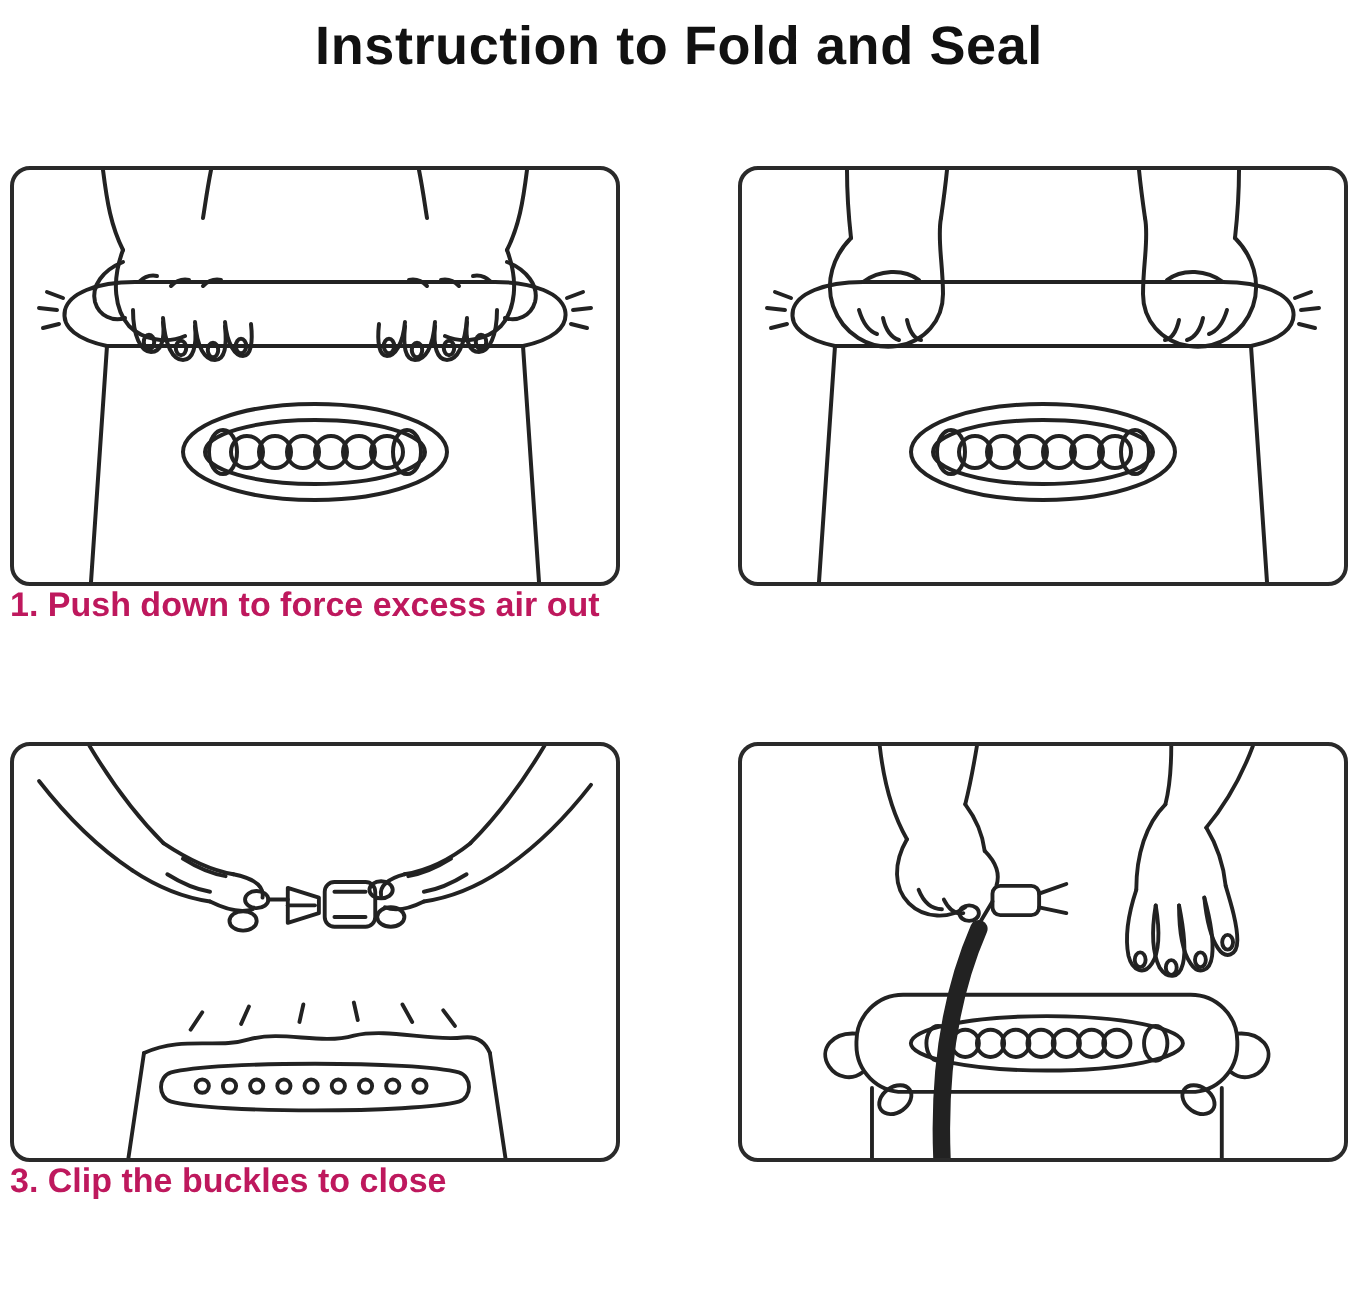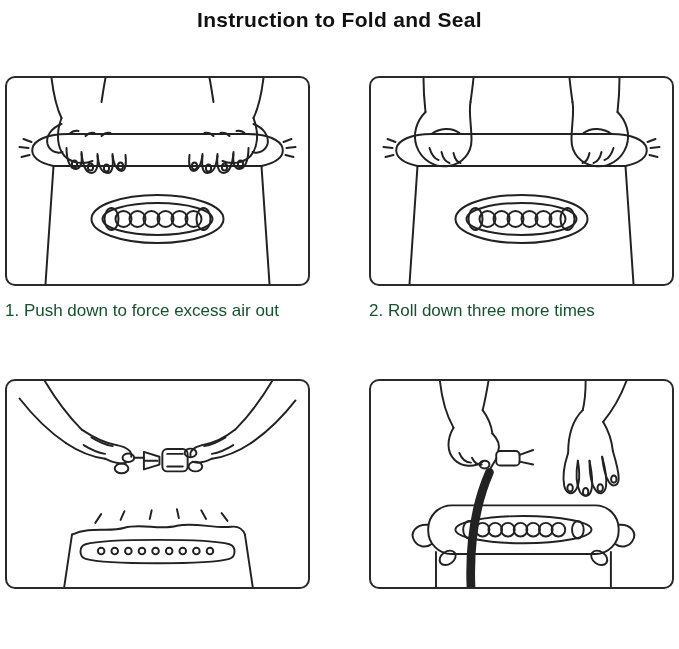--- a/index.html
+++ b/index.html
@@ -5,21 +5,21 @@
   html, body { margin: 0; padding: 0; }
   body {
     width: 679px; height: 649px;
     background: #ffffff;
     font-family: "Liberation Sans", sans-serif;
     color: #0b0b0b;
     overflow: hidden;
   }
   .title {
     text-align: center;
-    font-size: 21px;
+    font-size: 27px;
     font-weight: 700;
     letter-spacing: 0.3px;
     margin: 8px 0 44px 0;
     color: #111;
   }
   .grid {
     display: grid;
     grid-template-columns: 305px 305px;
     column-gap: 59px;
     row-gap: 58px;
@@ -29,24 +29,23 @@
   .panel {
     box-sizing: border-box;
     border: 2px solid #2a2a2a;
     border-radius: 10px;
     height: 210px;
     overflow: hidden;
     background: #fff;
   }
   .panel svg { display: block; width: 100%; height: 100%; }
   .caption {
-    margin-top: 15px;
     font-size: 17px;
-    font-weight: 400;
-    color: #14532d;
+    font-weight: 700;
+    color: #be185d;
   }
   .art { stroke: #222; fill: none; stroke-width: 2; stroke-linecap: round; stroke-linejoin: round; }
 </style>
 </head>
 <body>
 
 <h1 class="title">Instruction to Fold and Seal</h1>
 
 <div class="grid">
 
@@ -158,21 +157,20 @@
           <path d="M248,0 C248,14 247,25 246,34"></path>
           <path d="M198,0 C199,10 200,17 201,24"></path>
           <path d="M246,34 C255,43 259,56 255,68 C250,82 237,90 223,88 C209,86 200,75 200,62 C200,47 203,34 201,24"></path>
           <path d="M242,70 q-3,10 -9,12"></path>
           <path d="M230,74 q-2,9 -8,11"></path>
           <path d="M218,75 q-2,9 -7,10"></path>
           <path d="M240,56 C232,50 220,49 212,55"></path>
         </g>
       </svg>
     </div>
-    <div class="caption">2. Roll down three more times</div>
   </div>
 
   <div class="step">
     <div class="panel">
       <svg viewBox="0 0 300 212" preserveAspectRatio="xMidYMid meet">
         <g class="art">
 
           <path d="M62,158 C82,149 100,156 116,151 C134,146 152,154 170,149 C188,145 208,152 226,150 C234,149 238,153 240,158"></path>
           <path d="M62,158 L54,212"></path>
           <path d="M240,158 L248,212"></path>
@@ -219,20 +217,21 @@
           <path d="M246,64 C234,72 220,78 206,80"></path>
           <path d="M196,66 C188,68 183,72 184,77"></path>
           <path d="M206,80 C198,84 191,85 186,83"></path>
           <path d="M220,58 C212,63 204,66 198,67"></path>
           <path d="M228,66 C220,71 212,74 206,75"></path>
           <ellipse cx="184" cy="74" rx="6" ry="4.4"></ellipse>
           <ellipse cx="189" cy="88" rx="7" ry="5"></ellipse>
         </g>
       </svg>
     </div>
+    <div class="caption">3. Clip the buckles to close</div>
   </div>
 
   <div class="step">
     <div class="panel">
       <svg viewBox="0 0 300 212" preserveAspectRatio="xMidYMid meet">
         <g class="art">
 
           <path d="M62,212 L62,176"></path>
           <path d="M242,212 L242,176"></path>
 

